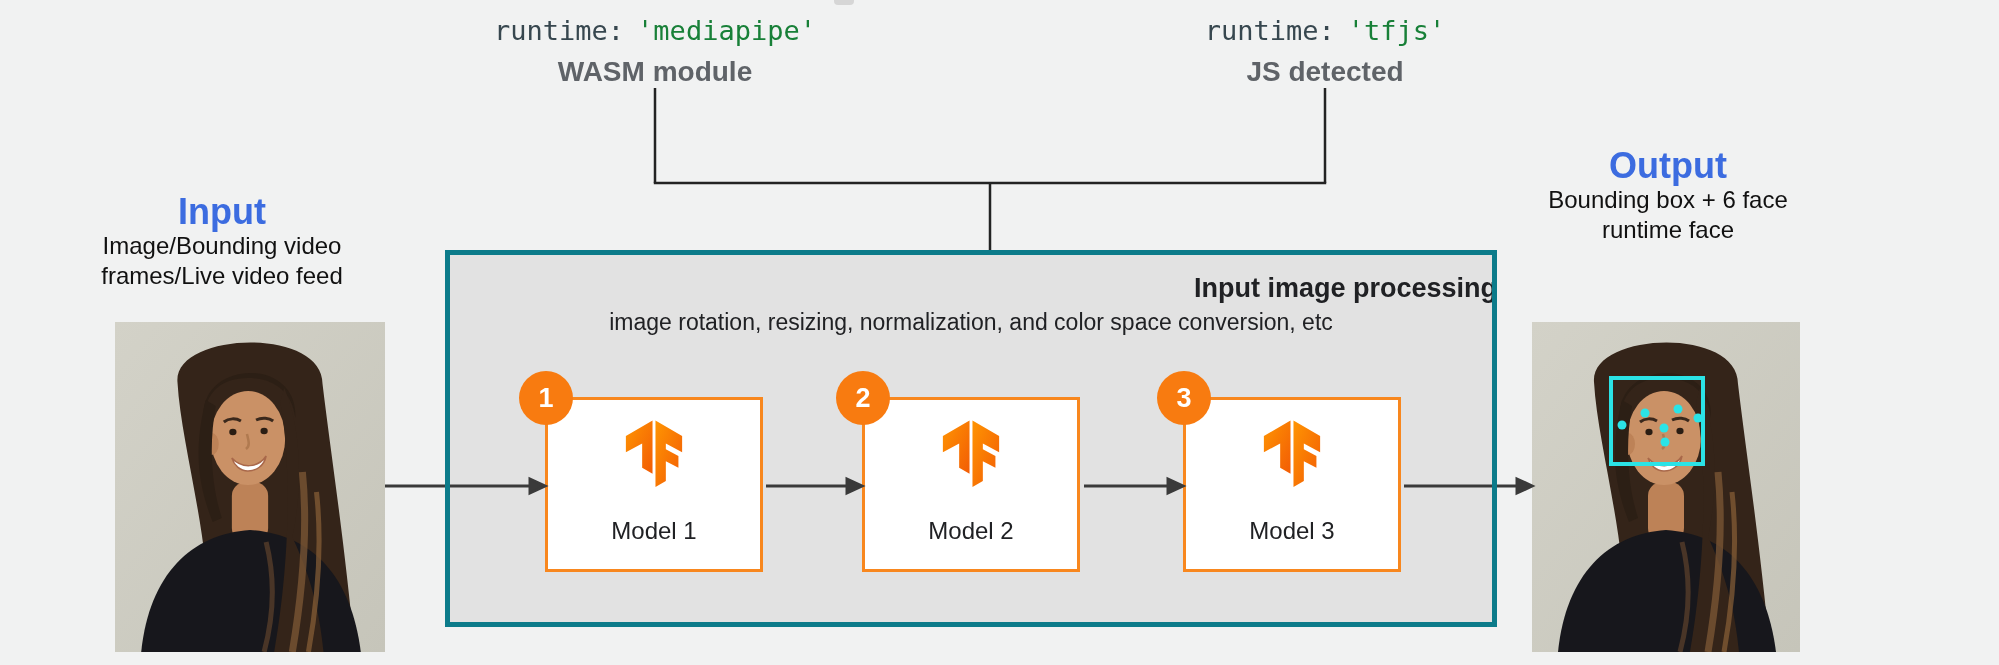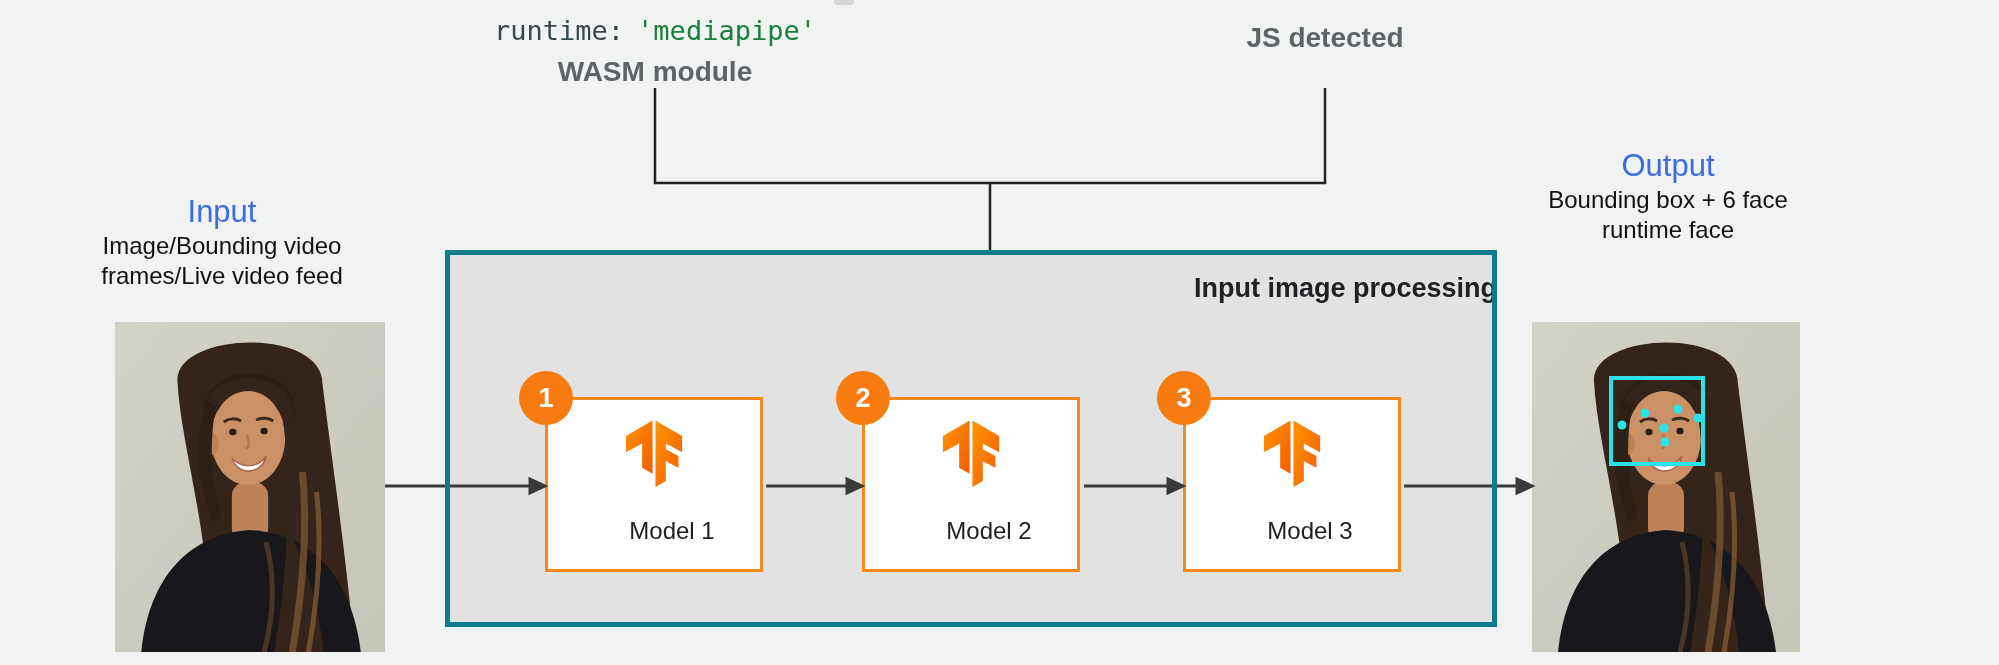--- a/index.html
+++ b/index.html
@@ -16,34 +16,34 @@
   .runtime-group.mp{left:425px;}
   .runtime-group.tf{left:1095px;}
   .code-line{font-family:"DejaVu Sans Mono","Liberation Mono",monospace;font-size:27px;font-weight:500;color:var(--code-dark);line-height:34px;}
   .code-string{color:var(--code-green);margin-left:13px;}
   .runtime-caption{font-size:28px;font-weight:bold;color:var(--caption-gray);line-height:32px;margin-top:8px;}
 
   
   .io-block{position:absolute;width:320px;text-align:center;z-index:6;}
   .io-block.input{left:62px;top:196px;}
   .io-block.output{left:1508px;top:150px;}
-  .io-title{font-size:31px;font-weight:normal;color:var(--accent-blue);line-height:32px;margin-bottom:3px;text-align:center;}
+  .io-title{font-size:36px;font-weight:bold;color:var(--accent-blue);line-height:32px;margin-bottom:3px;text-align:center;}
   .io-line{font-size:24px;color:#111;line-height:30px;}
 
   
   .processing-box{position:absolute;left:445px;top:250px;width:1052px;height:377px;background:var(--box-fill);z-index:1;}
   .processing-title{margin-top:22px;text-align:right;font-size:27px;font-weight:bold;color:var(--text-dark);line-height:32px;}
   .processing-subtitle{text-align:center;font-size:23px;color:var(--text-dark);line-height:28px;margin-top:4px;}
 
   
   .model-box{position:absolute;top:397px;width:218px;height:175px;background:#fff;border:3px solid var(--orange);box-sizing:border-box;z-index:3;}
   .model-box.m1{left:545px;} .model-box.m2{left:862px;} .model-box.m3{left:1183px;}
   .model-badge{position:absolute;left:-29px;top:-29px;width:54px;height:54px;border-radius:50%;background:var(--badge-orange);color:#fff;font-size:27px;font-weight:bold;display:flex;align-items:center;justify-content:center;}
   .model-logo{position:absolute;left:50%;top:12px;transform:translateX(-50%);width:74px;height:82px;}
-  .model-label{position:absolute;bottom:24px;width:100%;text-align:center;font-size:24px;color:var(--text-dark);margin-left:18px;}
+  .model-label{position:absolute;bottom:24px;width:100%;text-align:center;font-size:24px;color:var(--text-dark);}
 
   
   .photo{position:absolute;top:322px;width:268px;height:330px;z-index:2;}
   .photo.left{left:115px;width:270px;}
   .photo.right{left:1532px;}
   .photo svg{display:block;width:100%;height:100%;}
 
   
   .overlay{position:absolute;left:0;top:0;width:1999px;height:665px;z-index:10;pointer-events:none;}
 
@@ -96,37 +96,41 @@
   </svg>
 
   <div class="runtime-group mp">
     <div class="code-line">
       <span>runtime:</span><span class="code-string">'mediapipe'</span>
     </div>
     <div class="runtime-caption">WASM module</div>
   </div>
 
   <div class="runtime-group tf">
+    <div class="code-line">
+      <span>runtime:</span><span class="code-string">'tfjs'</span>
+    </div>
     <div class="runtime-caption">JS detected</div>
   </div>
 
   <div class="io-block input">
     <div class="io-title">Input</div>
     <div class="io-line">Image/Bounding video</div>
     <div class="io-line">frames/Live video feed</div>
   </div>
 
   <div class="io-block output">
     <div class="io-title">Output</div>
     <div class="io-line">Bounding box + 6 face</div>
     <div class="io-line">runtime face</div>
   </div>
 
   <div class="processing-box">
     <div class="processing-title">Input image processing</div>
+    <div class="processing-subtitle">image rotation, resizing, normalization, and color space conversion, etc</div>
   </div>
 
   <div class="model-box m1">
     <div class="model-badge">1</div>
     <svg class="model-logo" viewBox="0 0 100 100">
       <polygon points="48,6 12,27 12,49 34,37 34,70 48,78" fill="url(#tfgrad)"></polygon>
       <polygon points="52,6 88,27 88,49 66,37 66,45 83,54 83,70 66,61 66,88 52,96" fill="url(#tfgrad)"></polygon>
     </svg>
     <div class="model-label">Model 1</div>
   </div>

